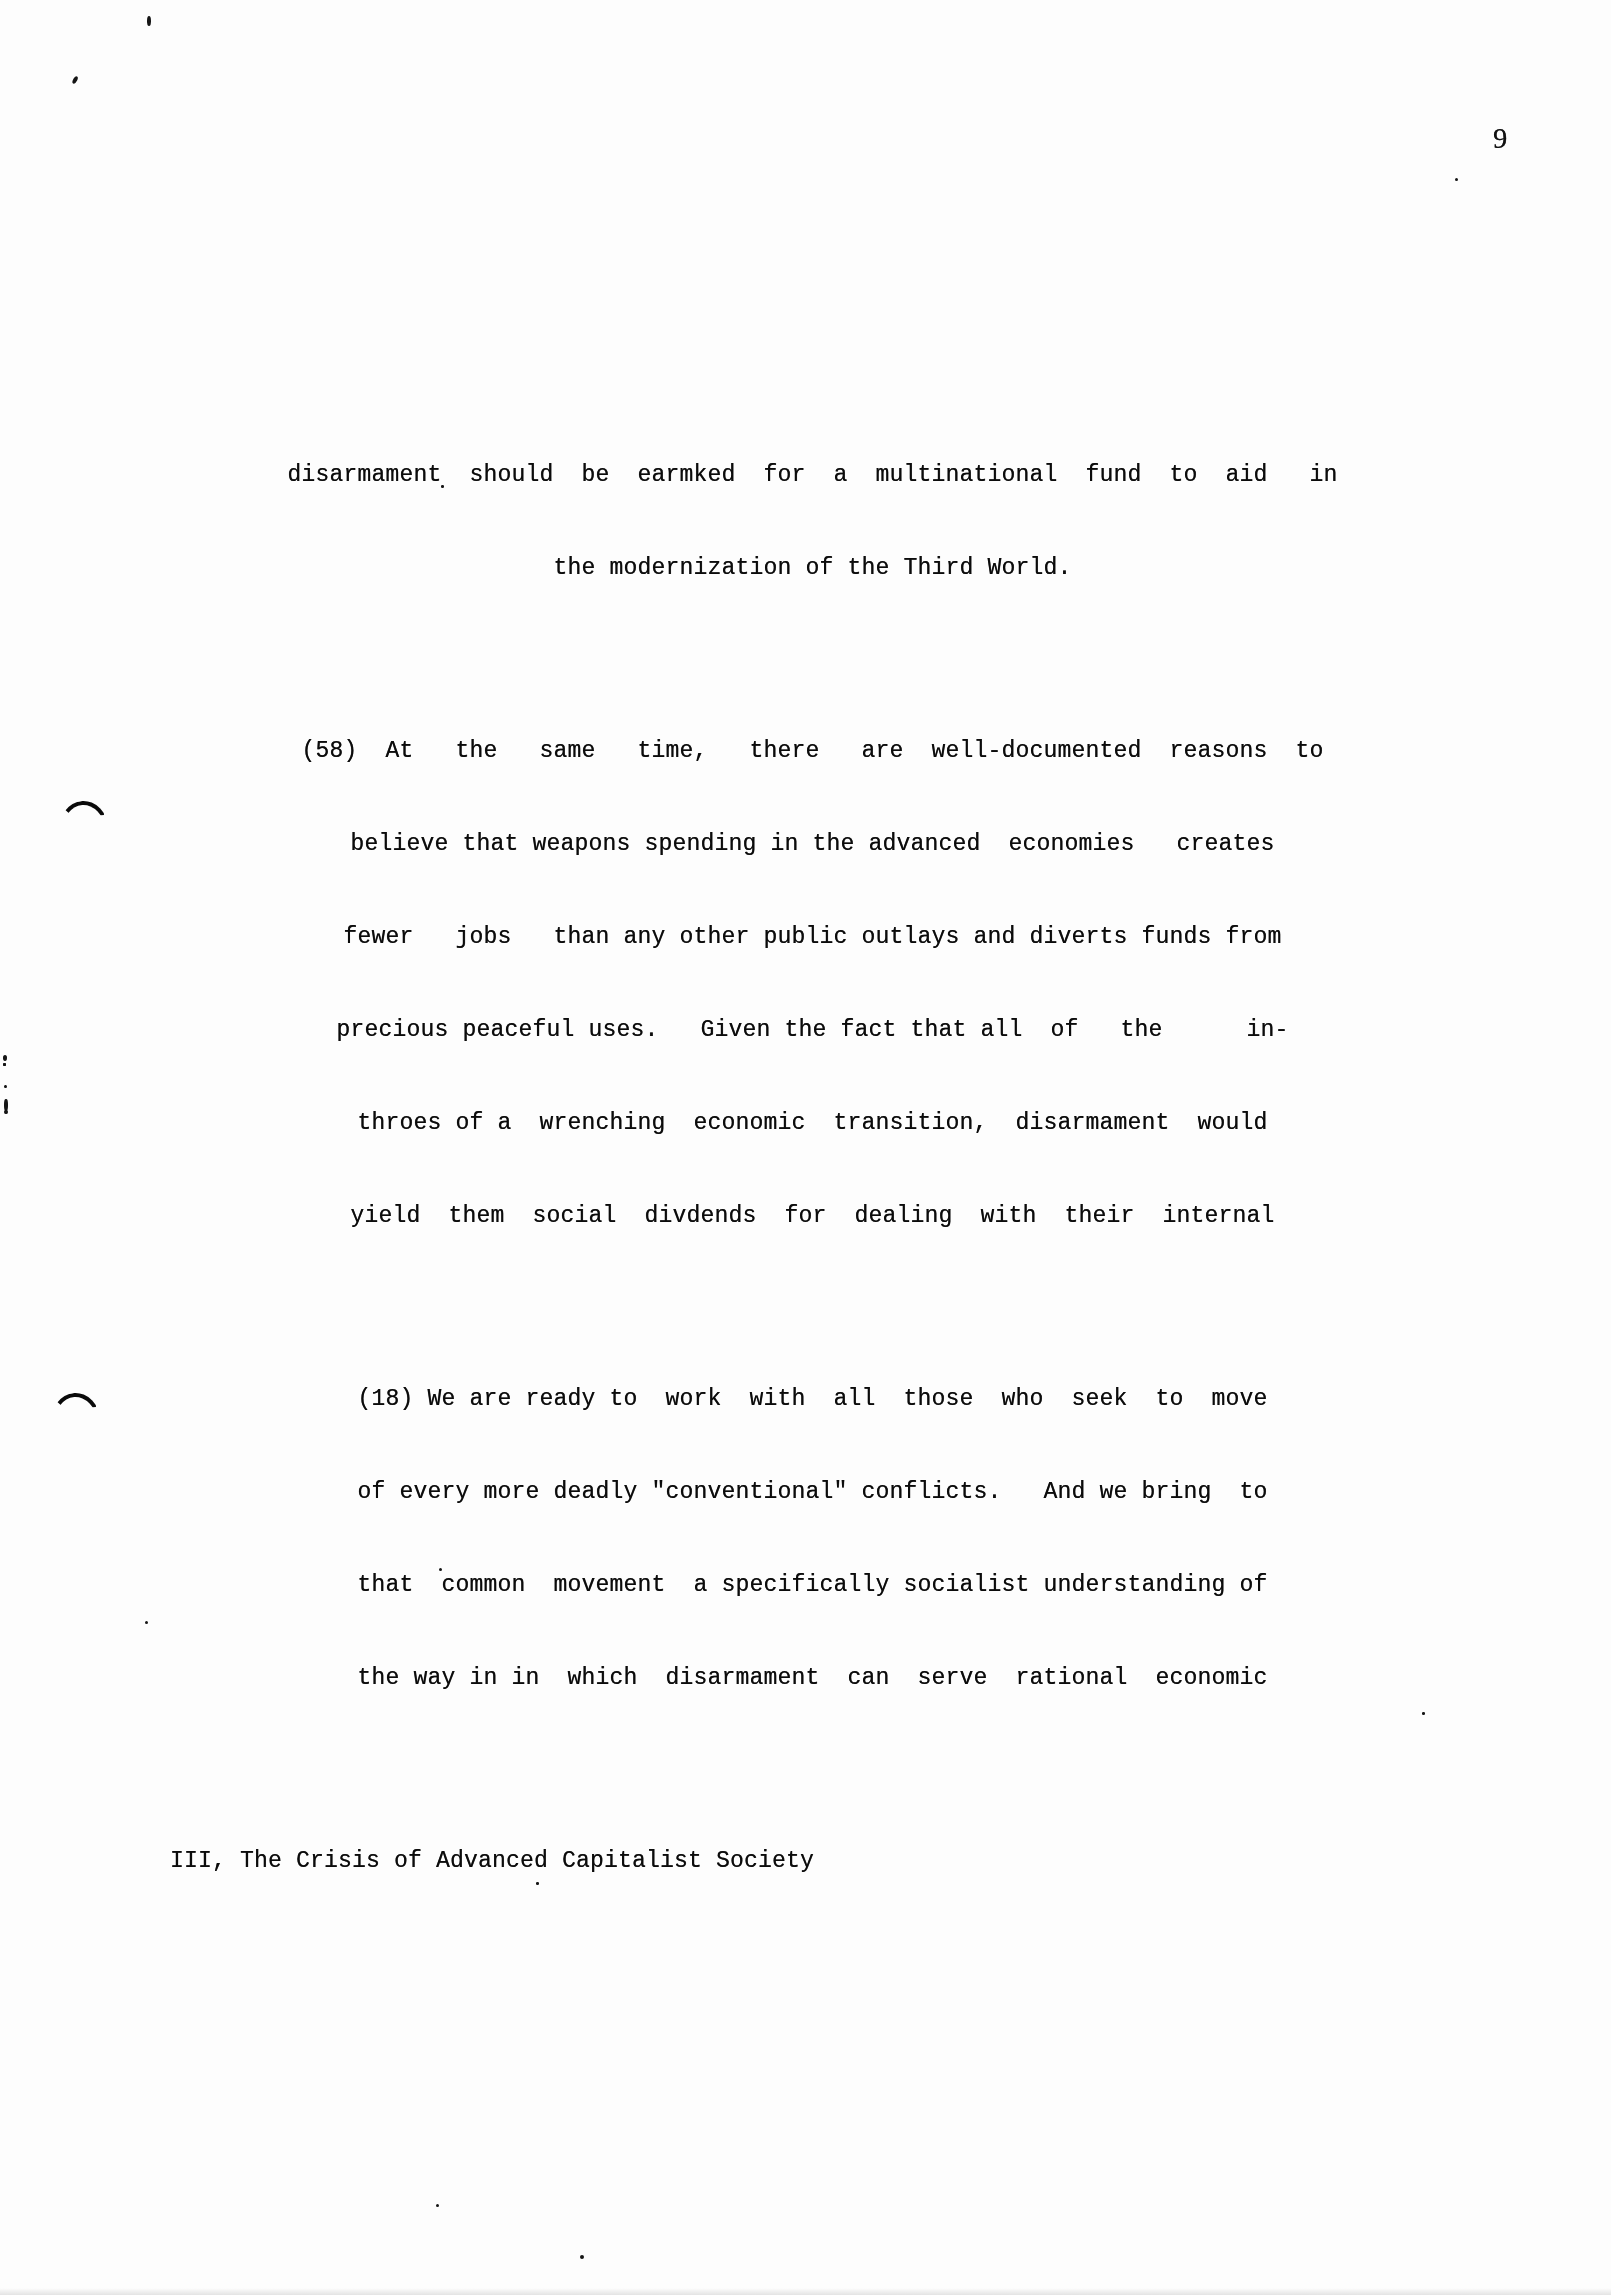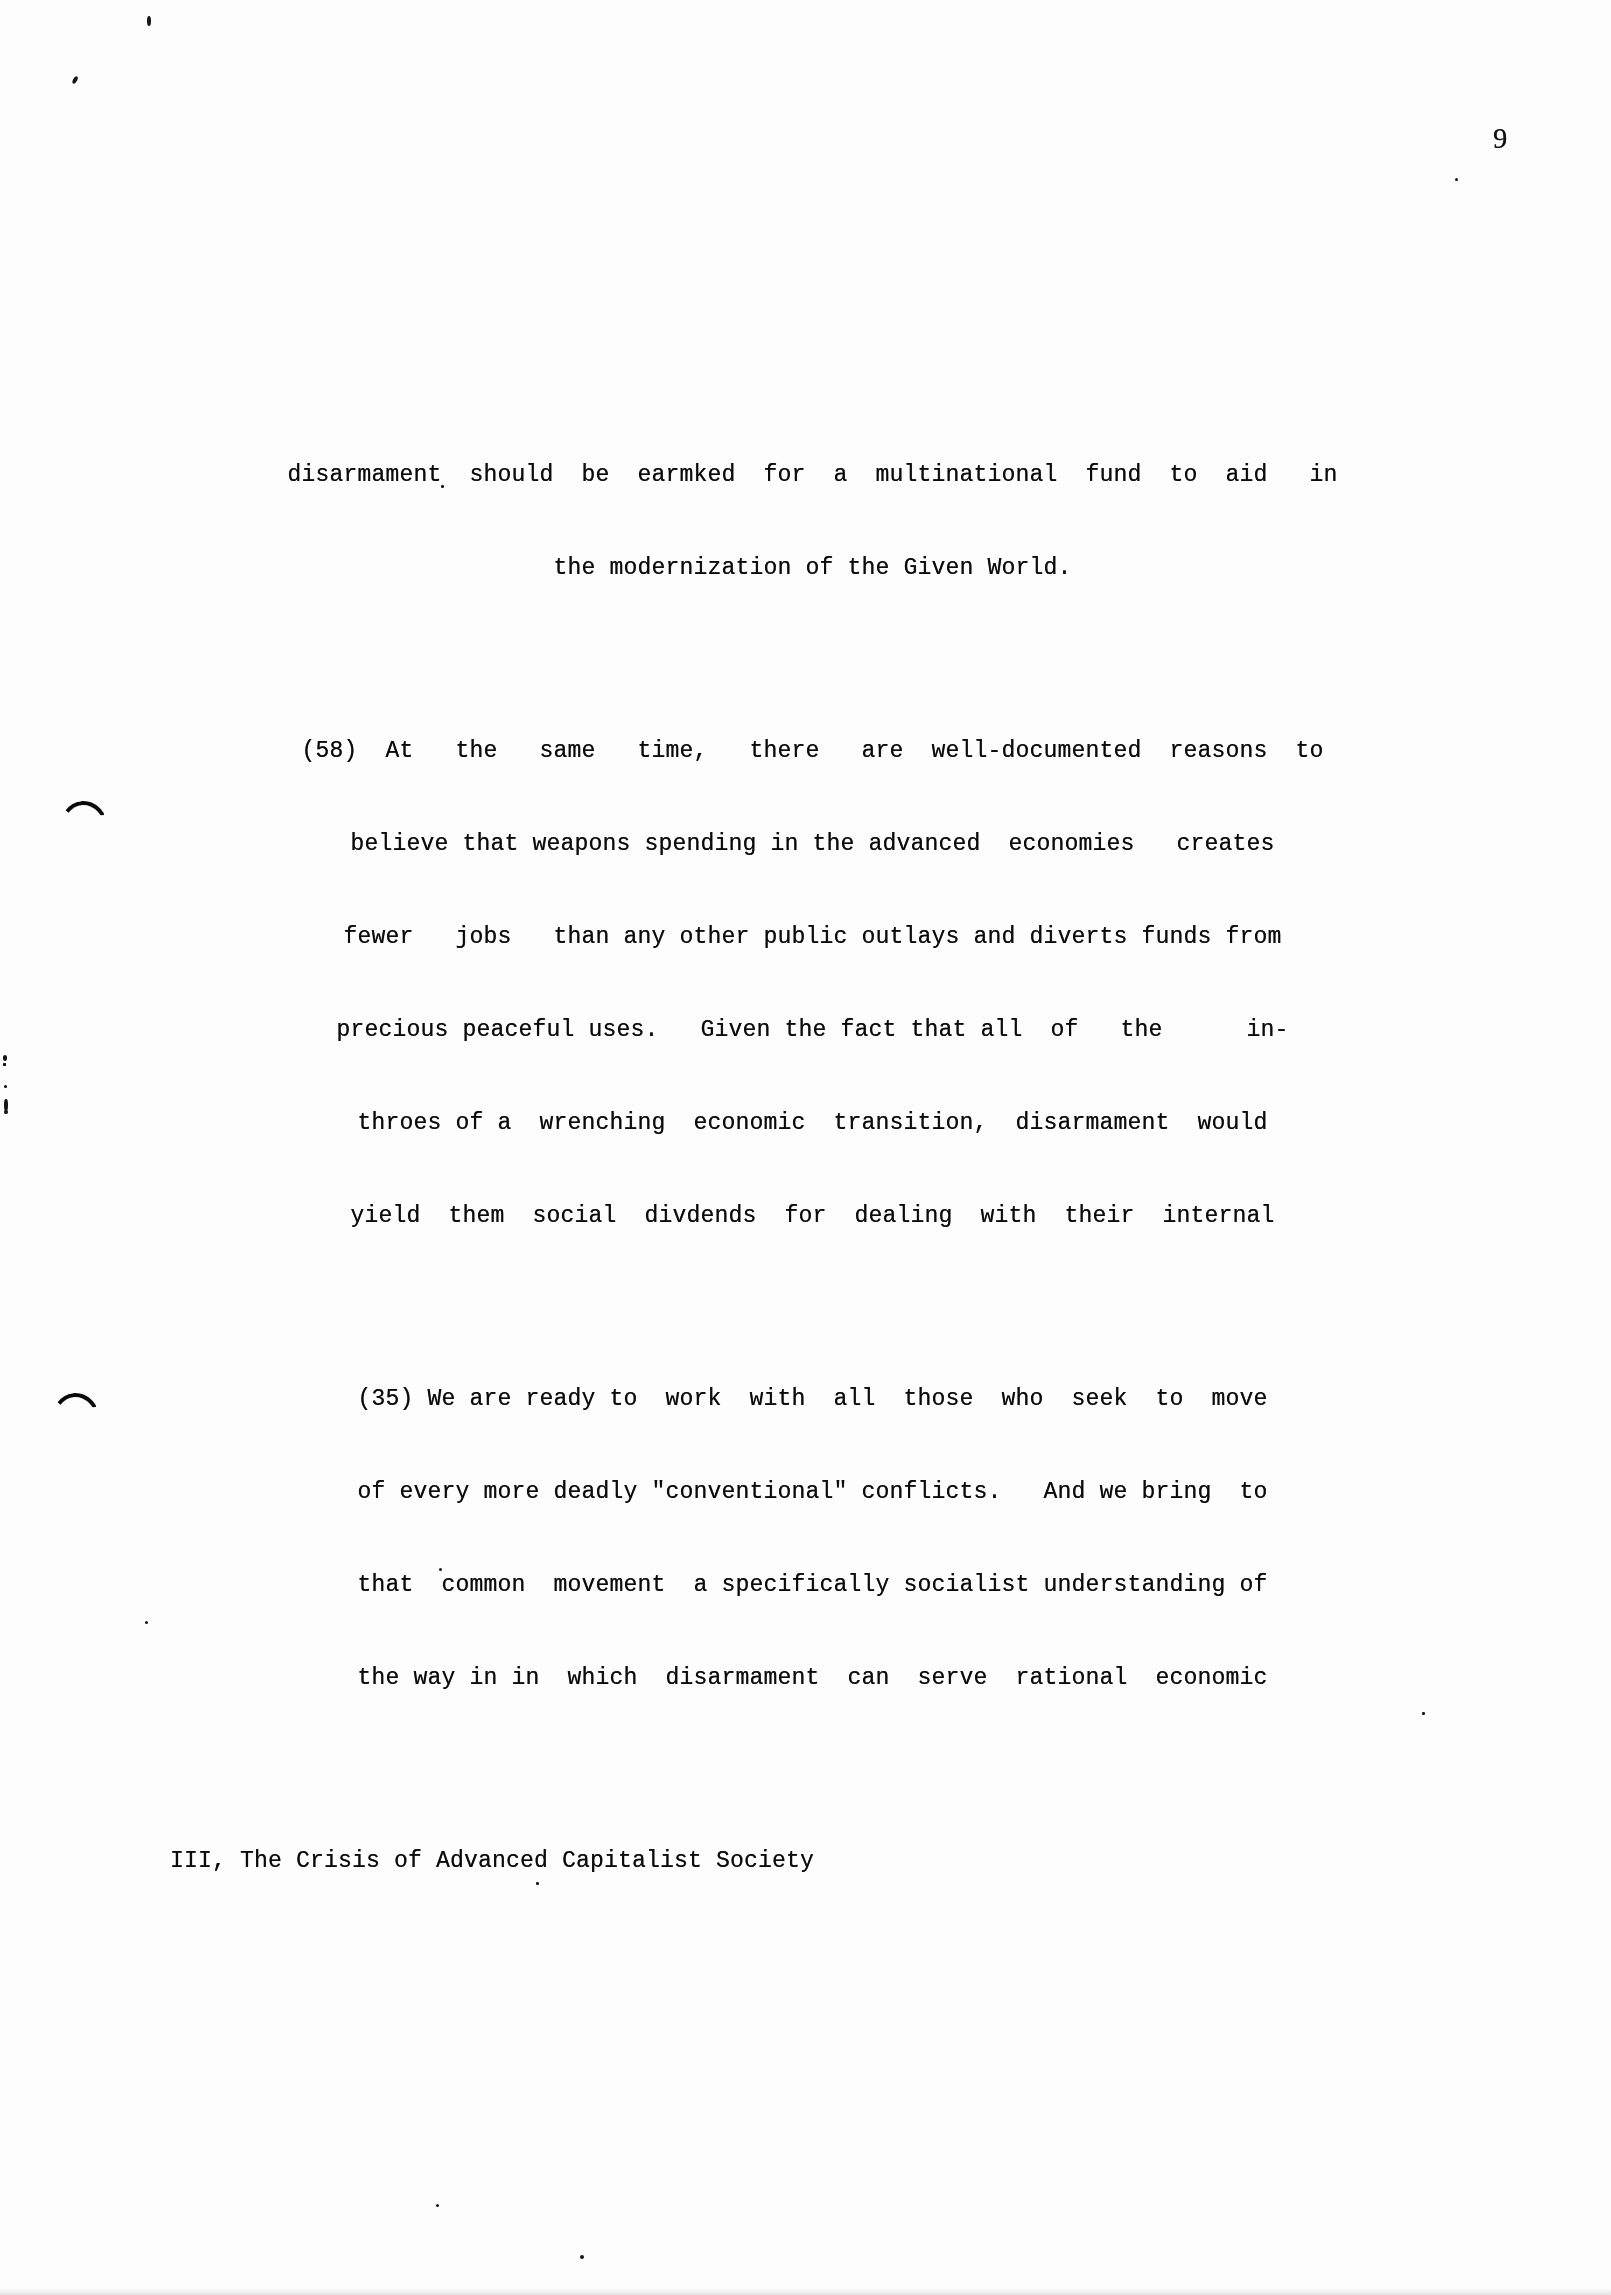--- a/index.html
+++ b/index.html
@@ -119,34 +119,34 @@
 <body>
 
 <div id="page">
 
   <div id="page-number">9</div>
 
   <div id="body-text">
 
     <p class="para">
       <span class="line">disarmament  should  be  earmked  for  a  multinational  fund  to  aid   in</span>
-      <span class="line">the modernization of the Given World.</span>
+      <span class="line">the modernization of the Third World.</span>
     </p>
 
     <p class="para">
       <span class="line">(58)  At   the   same   time,   there   are  well-documented  reasons  to</span>
       <span class="line">believe that weapons spending in the advanced  economies   creates</span>
       <span class="line">fewer   jobs   than any other public outlays and diverts funds from</span>
       <span class="line">precious peaceful uses.   Given the fact that all  of   the      in-</span>
       <span class="line">throes of a  wrenching  economic  transition,  disarmament  would</span>
       <span class="line">yield  them  social  divdends  for  dealing  with  their  internal</span>
     </p>
 
     <p class="para">
-      <span class="line">(35) We are ready to  work  with  all  those  who  seek  to  move</span>
+      <span class="line">(18) We are ready to  work  with  all  those  who  seek  to  move</span>
       <span class="line">of every more deadly "conventional" conflicts.   And we bring  to</span>
       <span class="line">that  common  movement  a specifically socialist understanding of</span>
       <span class="line">the way in in  which  disarmament  can  serve  rational  economic</span>
     </p>
 
     <p class="heading">
       <span class="line">III, The Crisis of Advanced Capitalist Society</span>
     </p>
 
   </div>

